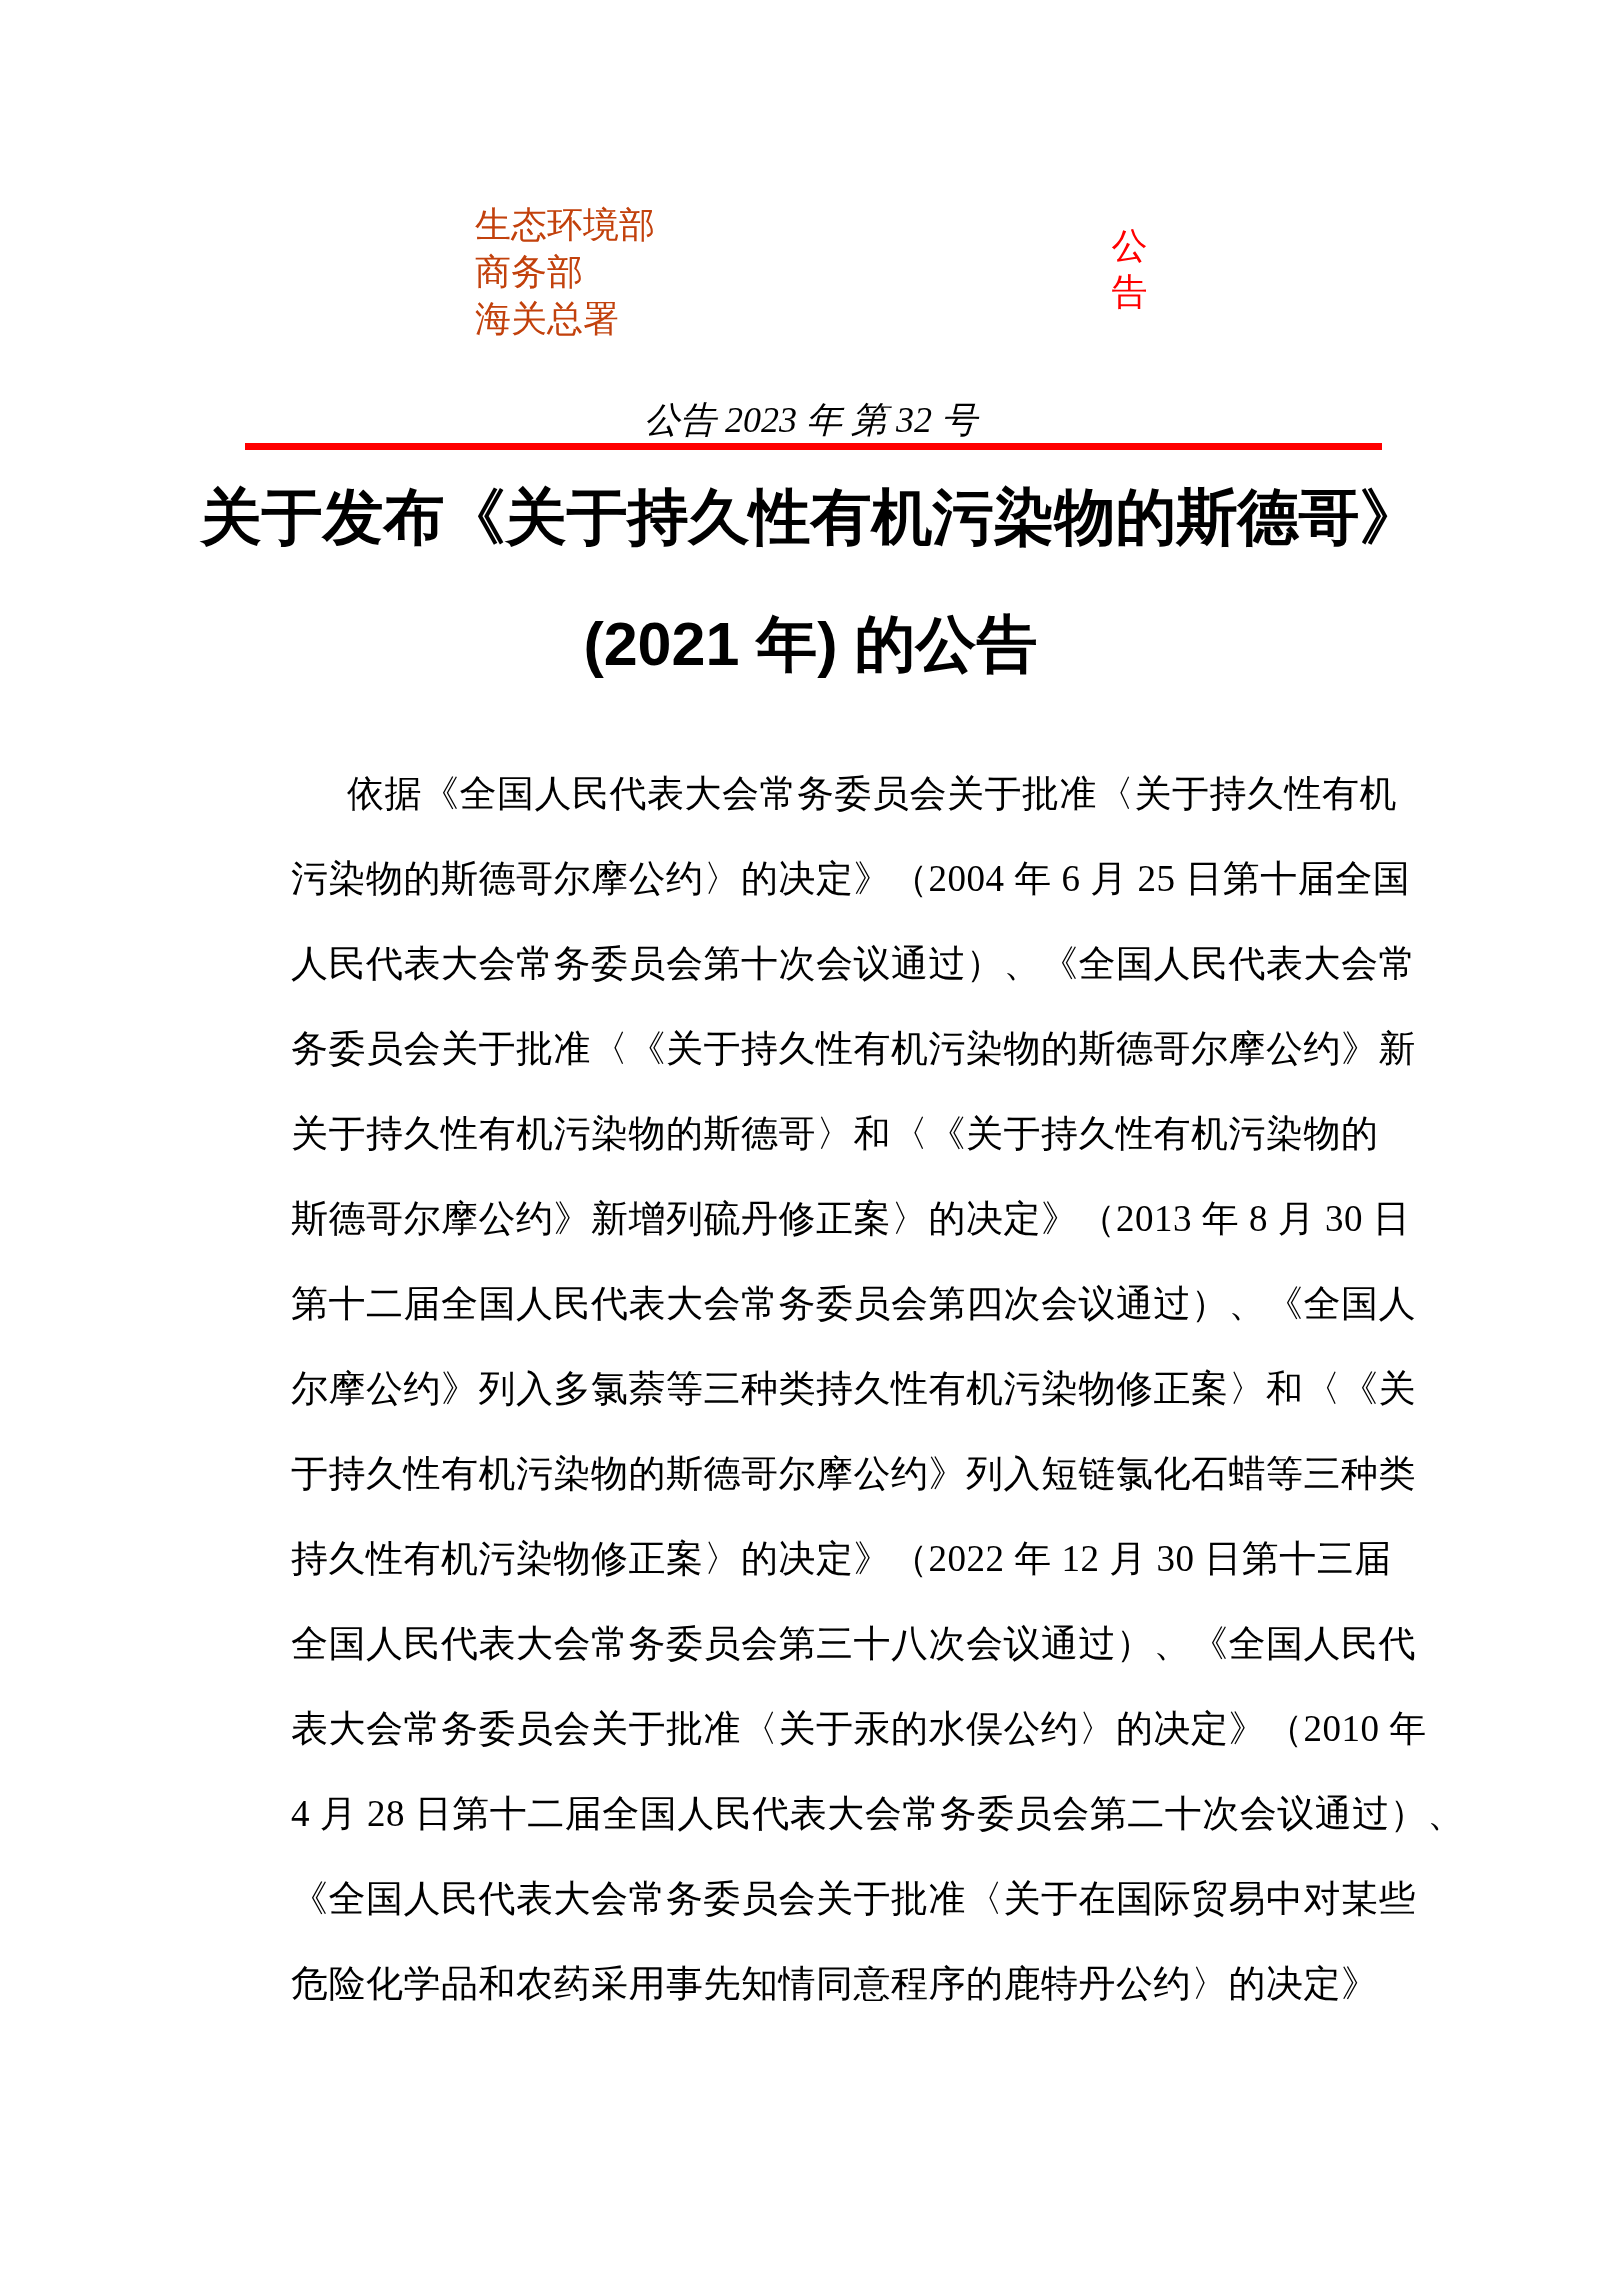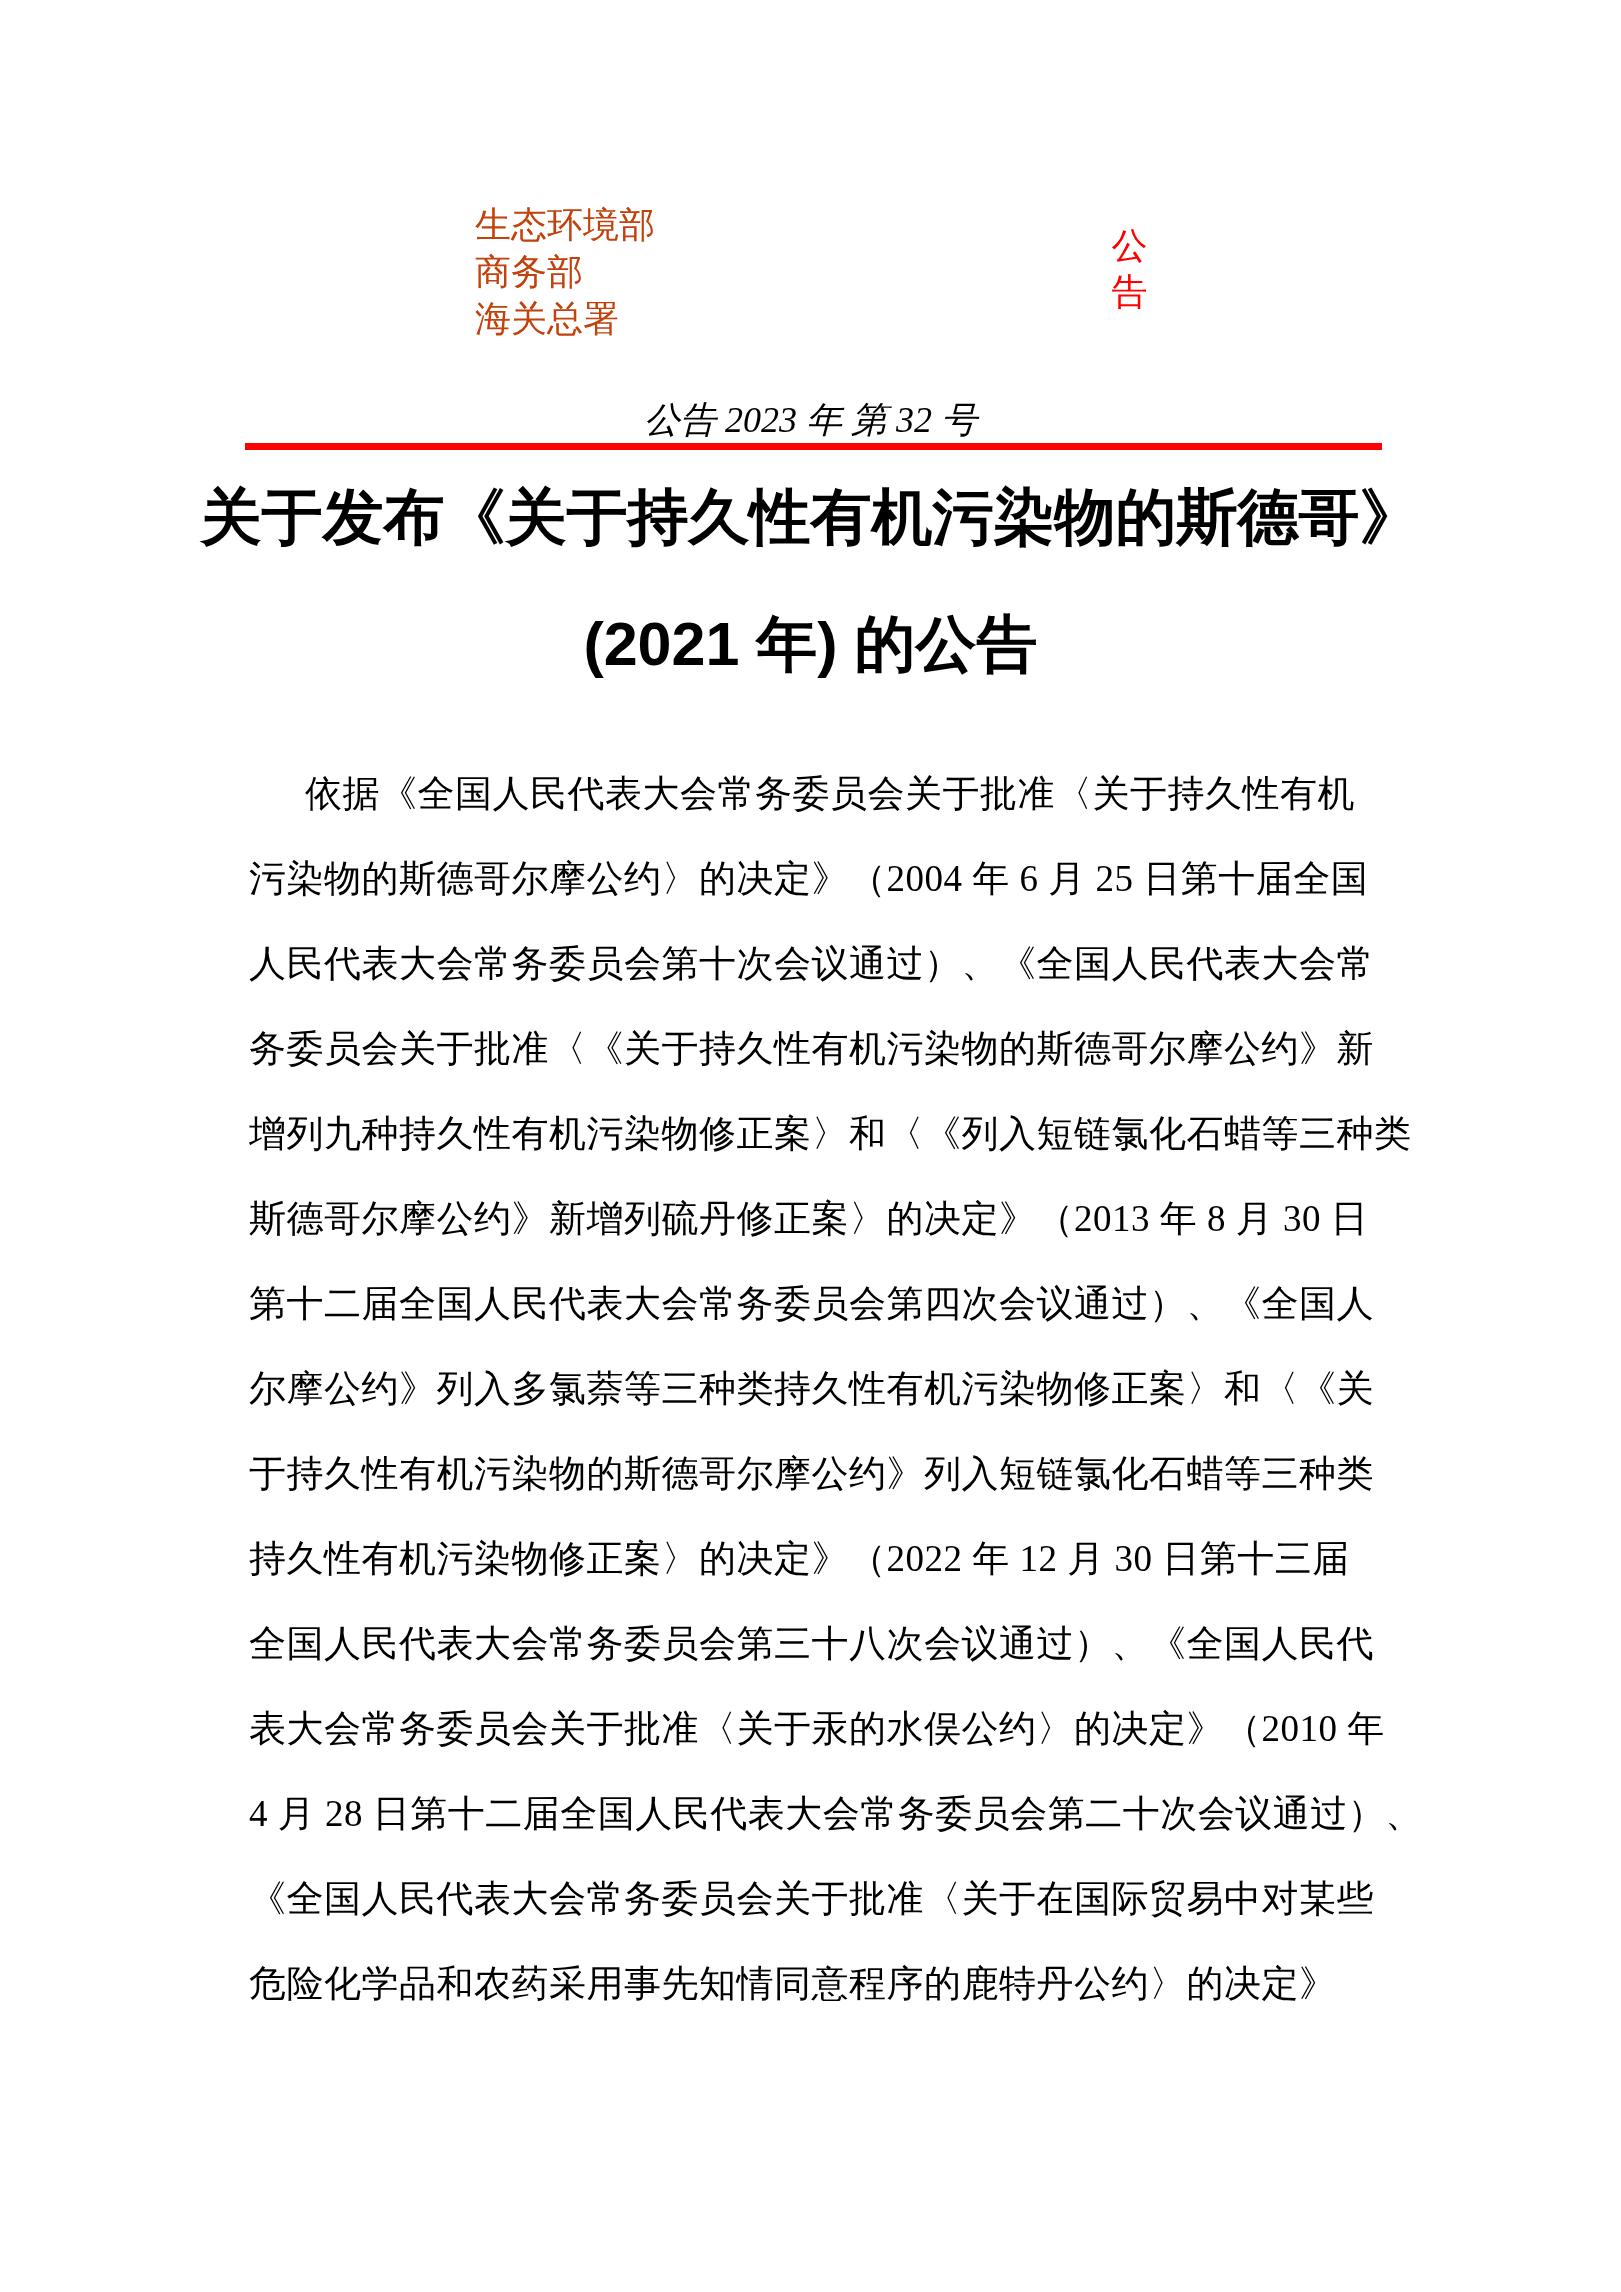--- a/index.html
+++ b/index.html
@@ -78,20 +78,21 @@
     left: 249px;
     top: 751px;
     width: 1137px;
     font-size: 37px;
     line-height: 85px;
     letter-spacing: 0.5px;
     color: #000000;
   }
   .body-line {
     white-space: nowrap;
+    margin-left: 42px;
   }
   .body-line.indent {
     padding-left: 56px;
   }
 </style>
 </head>
 <body>
 
 <div class="page">
 
@@ -113,21 +114,21 @@
   <div class="title-block">
     <div>关于发布《关于持久性有机污染物的斯德哥》</div>
     <div>(2021 年) 的公告</div>
   </div>
 
   <div class="body-block">
     <div class="body-line indent">依据《全国人民代表大会常务委员会关于批准〈关于持久性有机</div>
     <div class="body-line">污染物的斯德哥尔摩公约〉的决定》（2004 年 6 月 25 日第十届全国</div>
     <div class="body-line">人民代表大会常务委员会第十次会议通过）、《全国人民代表大会常</div>
     <div class="body-line">务委员会关于批准〈《关于持久性有机污染物的斯德哥尔摩公约》新</div>
-    <div class="body-line">增列九种持久性有机污染物修正案〉和〈《列入短链氯化石蜡等三种类</div>
+    <div class="body-line">关于持久性有机污染物的斯德哥〉和〈《关于持久性有机污染物的</div>
     <div class="body-line">斯德哥尔摩公约》新增列硫丹修正案〉的决定》（2013 年 8 月 30 日</div>
     <div class="body-line">第十二届全国人民代表大会常务委员会第四次会议通过）、《全国人</div>
     <div class="body-line">尔摩公约》列入多氯萘等三种类持久性有机污染物修正案〉和〈《关</div>
     <div class="body-line">于持久性有机污染物的斯德哥尔摩公约》列入短链氯化石蜡等三种类</div>
     <div class="body-line">持久性有机污染物修正案〉的决定》（2022 年 12 月 30 日第十三届</div>
     <div class="body-line">全国人民代表大会常务委员会第三十八次会议通过）、《全国人民代</div>
     <div class="body-line">表大会常务委员会关于批准〈关于汞的水俣公约〉的决定》（2010 年</div>
     <div class="body-line">4 月 28 日第十二届全国人民代表大会常务委员会第二十次会议通过）、</div>
     <div class="body-line">《全国人民代表大会常务委员会关于批准〈关于在国际贸易中对某些</div>
     <div class="body-line">危险化学品和农药采用事先知情同意程序的鹿特丹公约〉的决定》</div>

